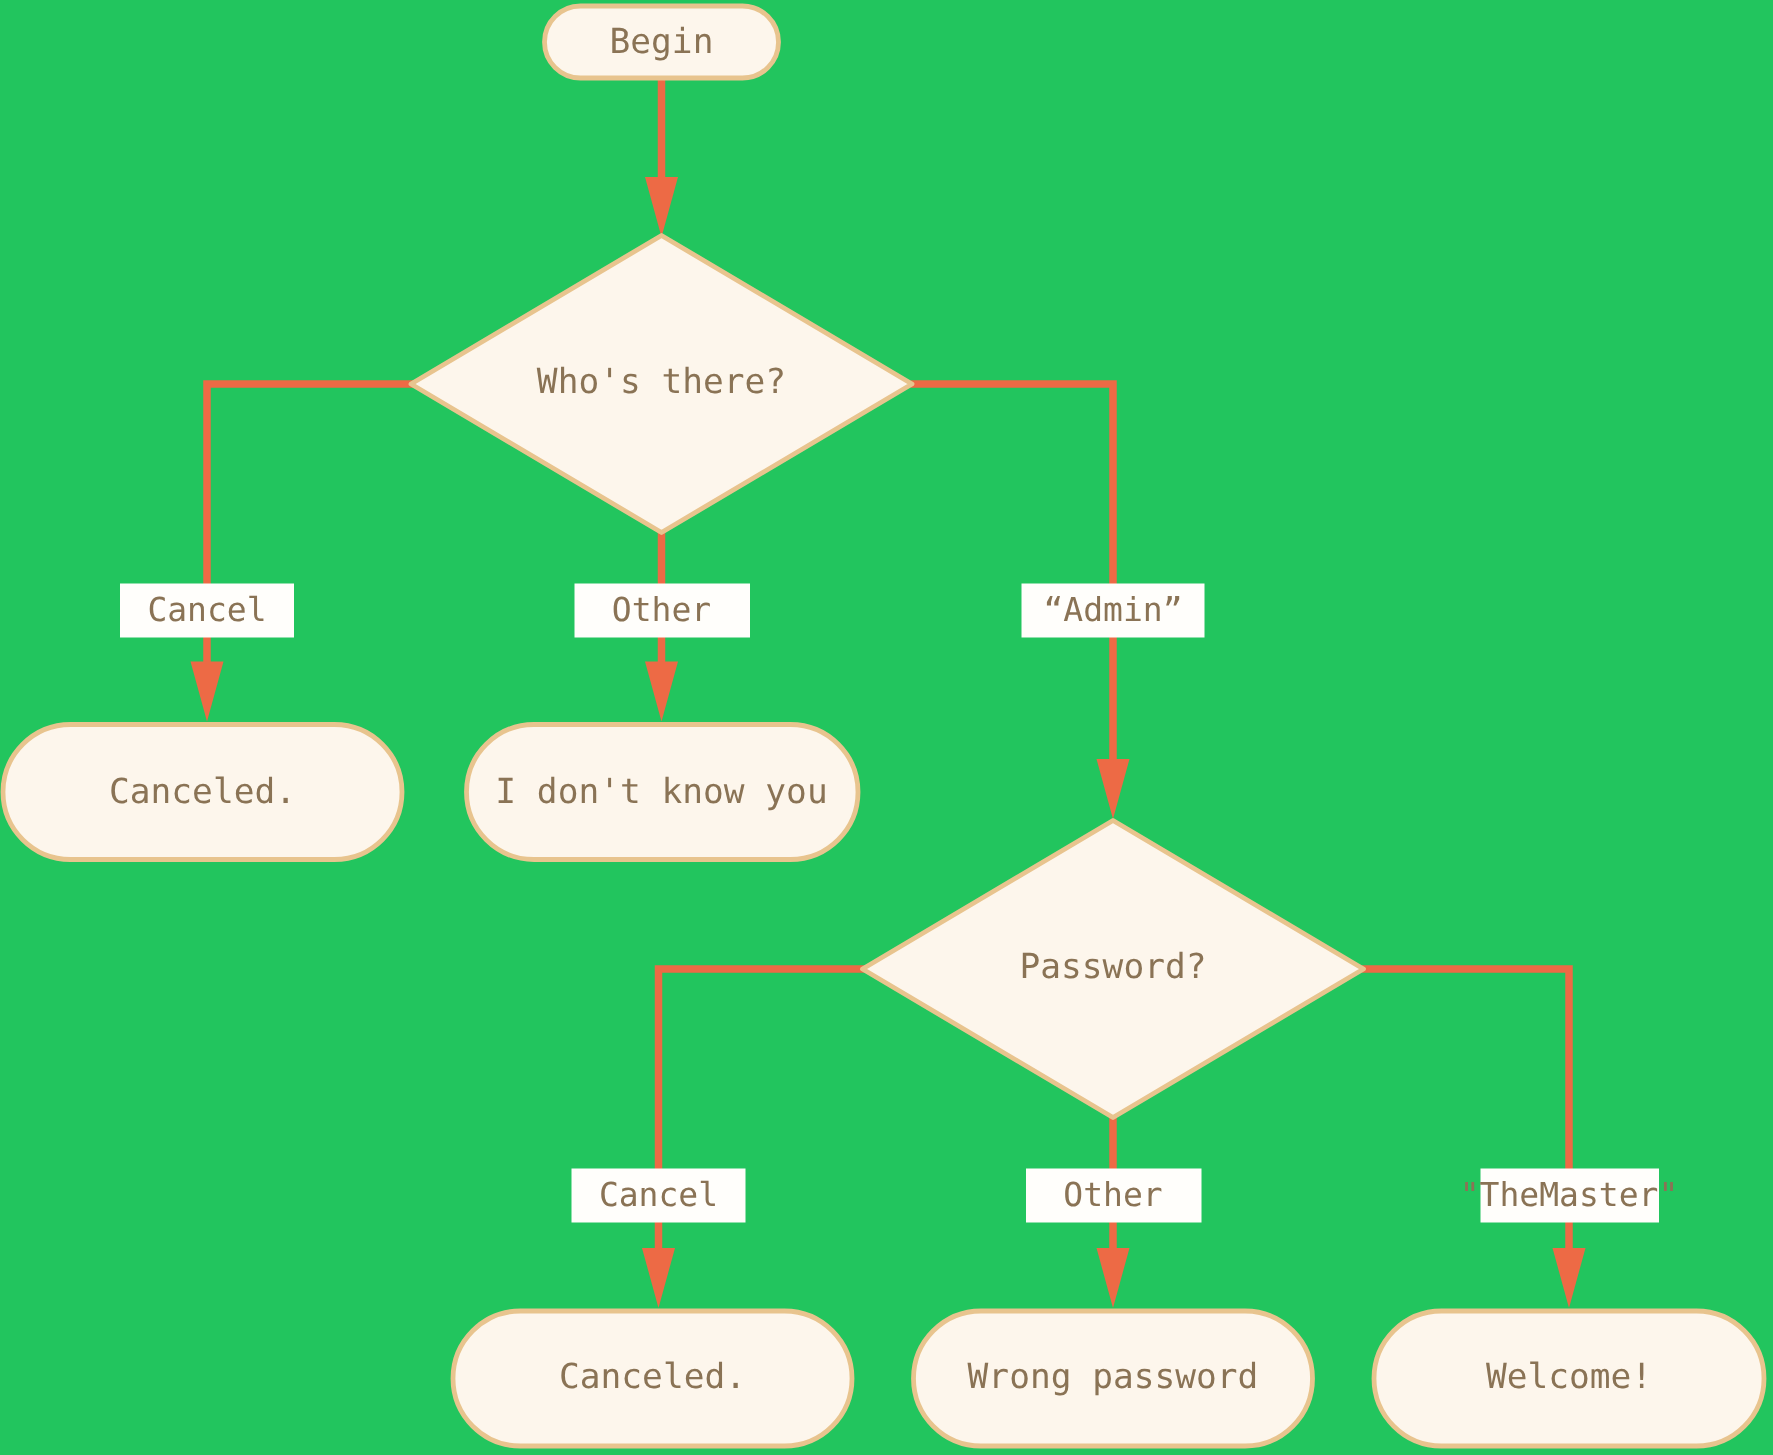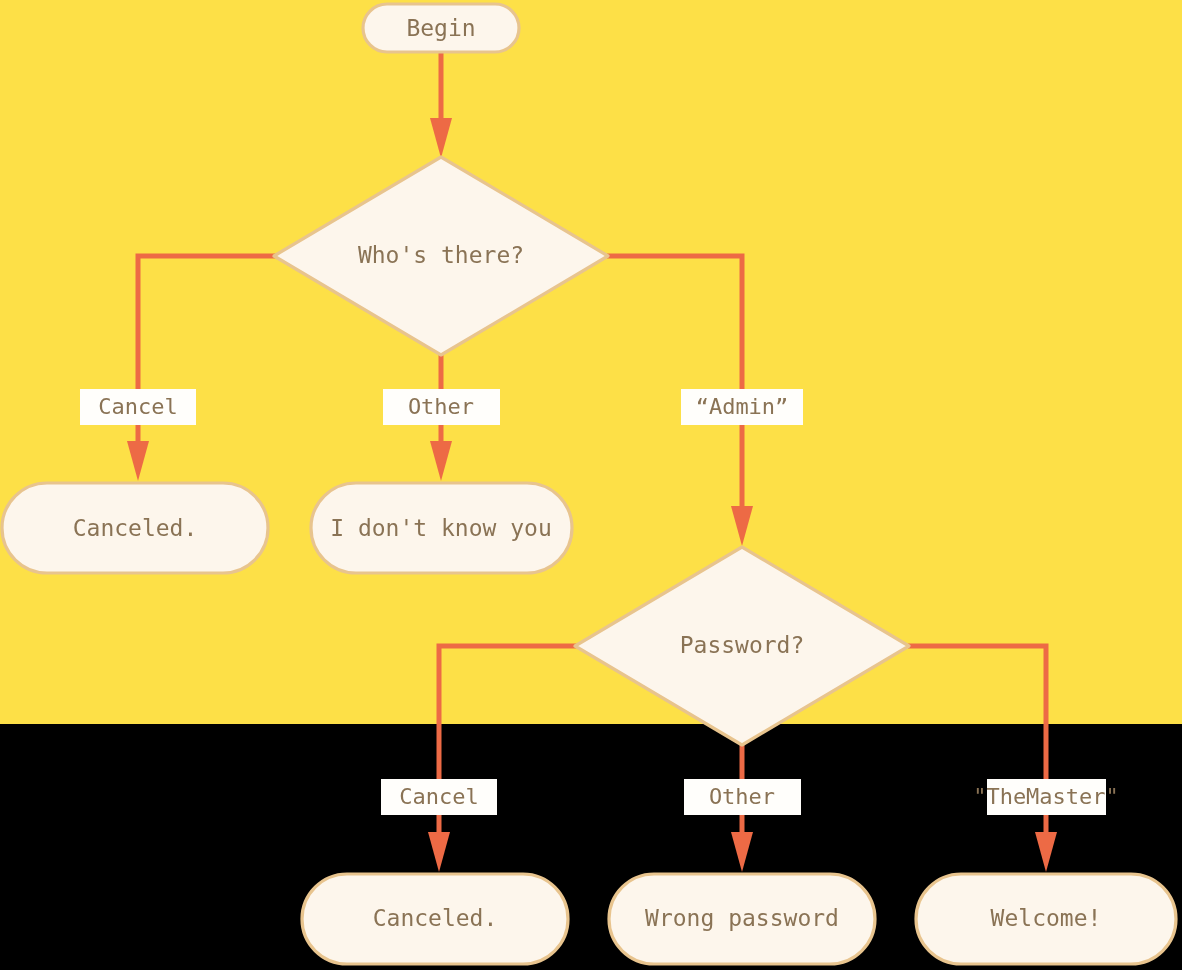--- a/index.html
+++ b/index.html
@@ -10,22 +10,22 @@
   }
   body {
     width: 1182px;
     height: 970px;
     overflow: hidden;
     font-family: "DejaVu Sans Mono", "Liberation Mono", monospace;
   }
   #diagram-root {
     position: relative;
     width: 1182px;
-    height: 724px;
-    background: #fde047;
+    height: 970px;
+    background: #22c55e;
   }
   svg#flow-svg {
     position: absolute;
     top: 0;
     left: 0;
     width: 1182px;
     height: 970px;
     display: block;
   }
   .node-shape {

